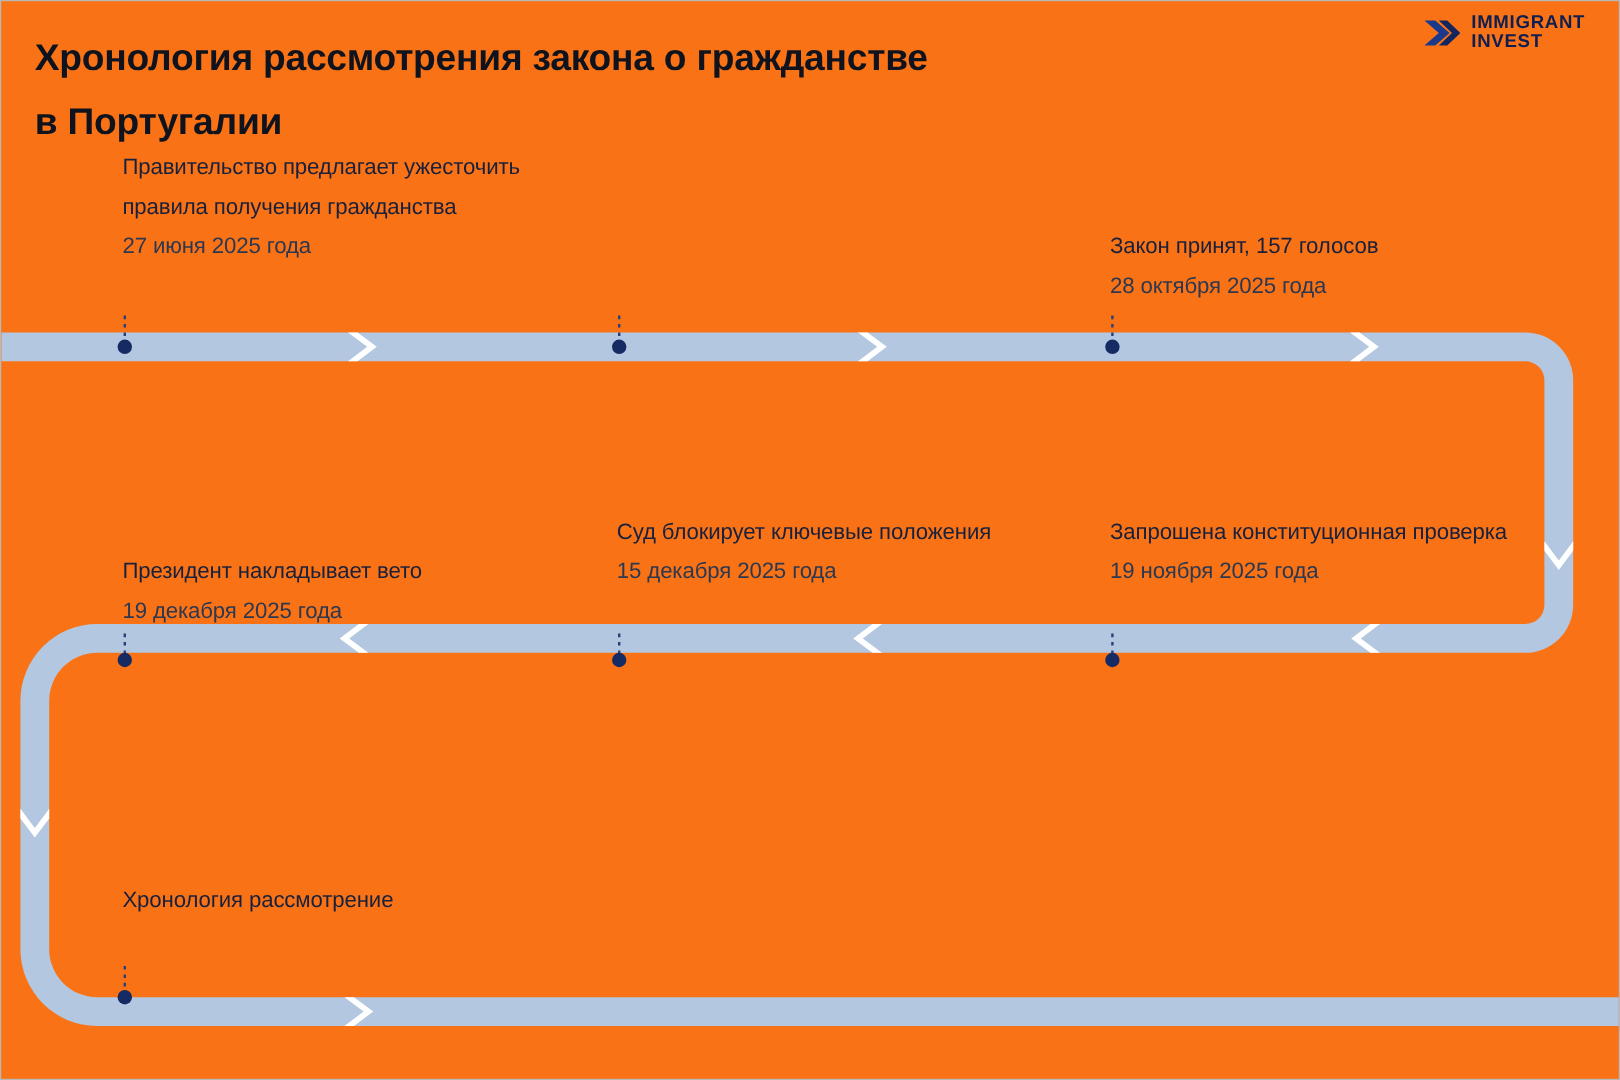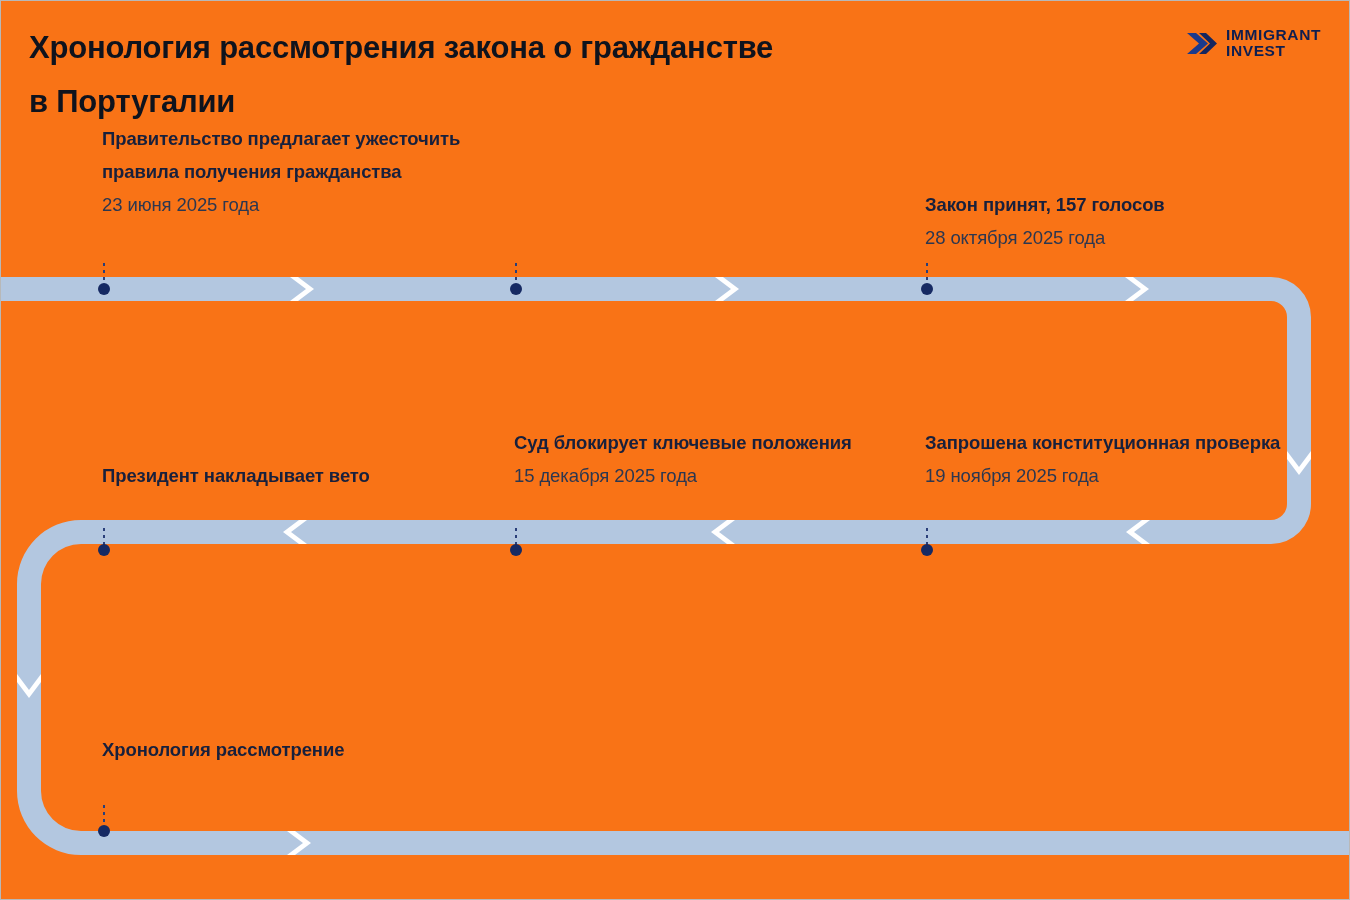--- a/index.html
+++ b/index.html
@@ -30,21 +30,21 @@
     line-height: 54px;
     font-weight: bold;
     color: #0f131d;
     letter-spacing: -0.2px;
   }
   #page-title .tline { display: block; }
 
   #logo {
     position: absolute;
     right: 28px;
-    top: 26px;
+    top: 10px;
     display: flex;
     align-items: center;
     gap: 9px;
   }
   #logo .chev-mark {
     display: block;
     width: 30px;
     height: 27px;
   }
   #logo .wordmark {
@@ -65,21 +65,21 @@
     height: 900px;
   }
 
   
   .milestone {
     position: absolute;
   }
   .milestone .ms-title {
     font-size: 18.5px;
     line-height: 33px;
-    font-weight: bold;
+    font-weight: normal;
     color: #18203c;
     letter-spacing: -0.1px;
   }
   .milestone .ms-date {
     font-size: 18.5px;
     line-height: 33px;
     font-weight: normal;
     color: #2c3750;
     letter-spacing: -0.1px;
   }
@@ -167,40 +167,41 @@
       <line x1="926" y1="527" x2="926" y2="549" stroke="#2a3f7a" stroke-width="2" stroke-dasharray="3 4"></line>
       <circle cx="926" cy="549" r="6" fill="#162a63"></circle>
 
       <line x1="103" y1="804" x2="103" y2="826" stroke="#2a3f7a" stroke-width="2" stroke-dasharray="3 4"></line>
       <circle cx="103" cy="830" r="6" fill="#162a63"></circle>
     </g>
   </svg>
 
   <div class="milestone m-r1a">
     <div class="ms-title">Правительство предлагает ужесточить правила получения гражданства</div>
-    <div class="ms-date">23 июня 2025 года</div>
+    <div class="ms-date">27 июня 2025 года</div>
   </div>
 
 
   <div class="milestone m-r1c">
     <div class="ms-title">Закон принят, 157 голосов</div>
     <div class="ms-date">28 октября 2025 года</div>
   </div>
 
   <div class="milestone m-r2c">
     <div class="ms-title">Запрошена конституционная проверка</div>
     <div class="ms-date">19 ноября 2025 года</div>
   </div>
 
   <div class="milestone m-r2b">
     <div class="ms-title">Суд блокирует ключевые положения</div>
     <div class="ms-date">15 декабря 2025 года</div>
   </div>
 
   <div class="milestone m-r2a">
     <div class="ms-title">Президент накладывает вето</div>
+    <div class="ms-date">19 декабря 2025 года</div>
   </div>
 
   <div class="milestone m-r3a">
     <div class="ms-title">Хронология рассмотрение</div>
   </div>
 
 </div>
 
 </body></html>

